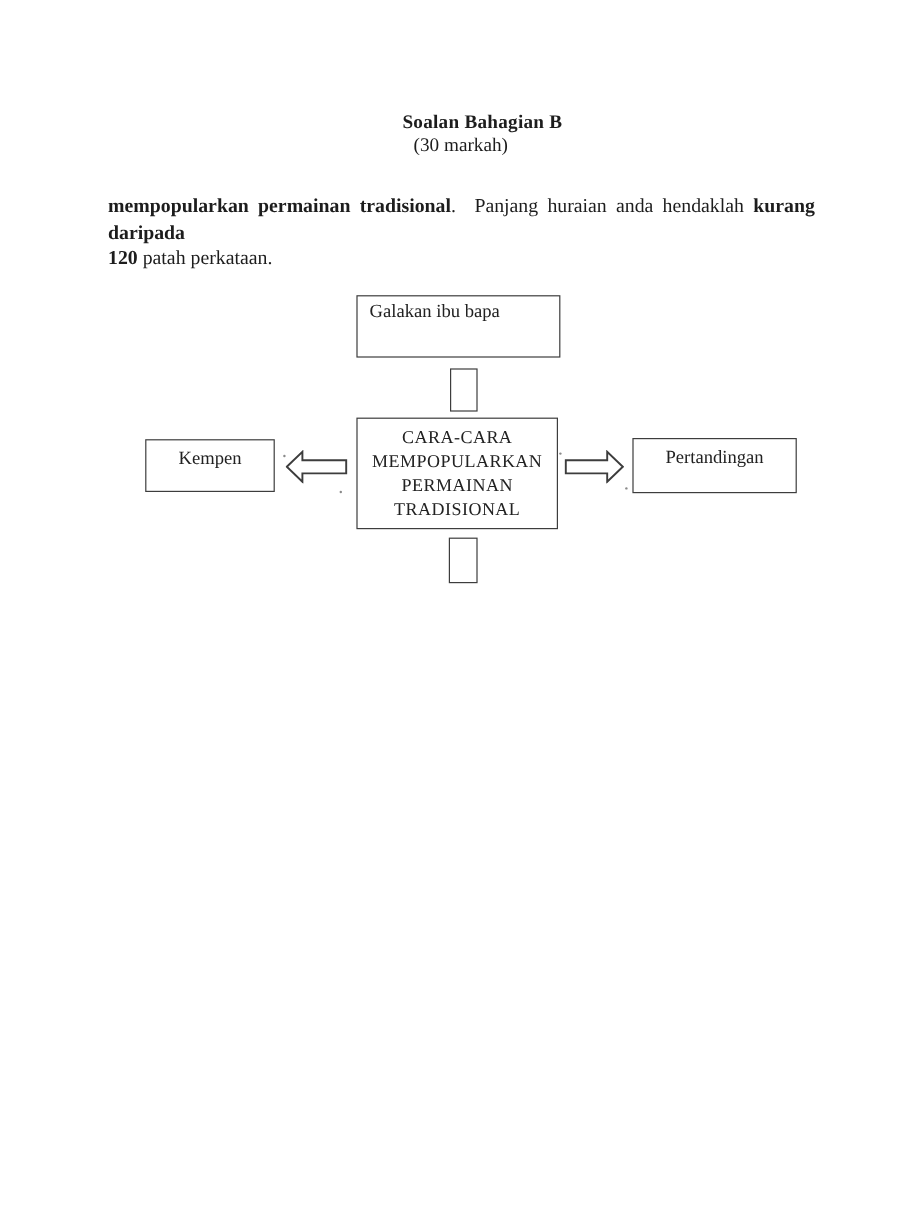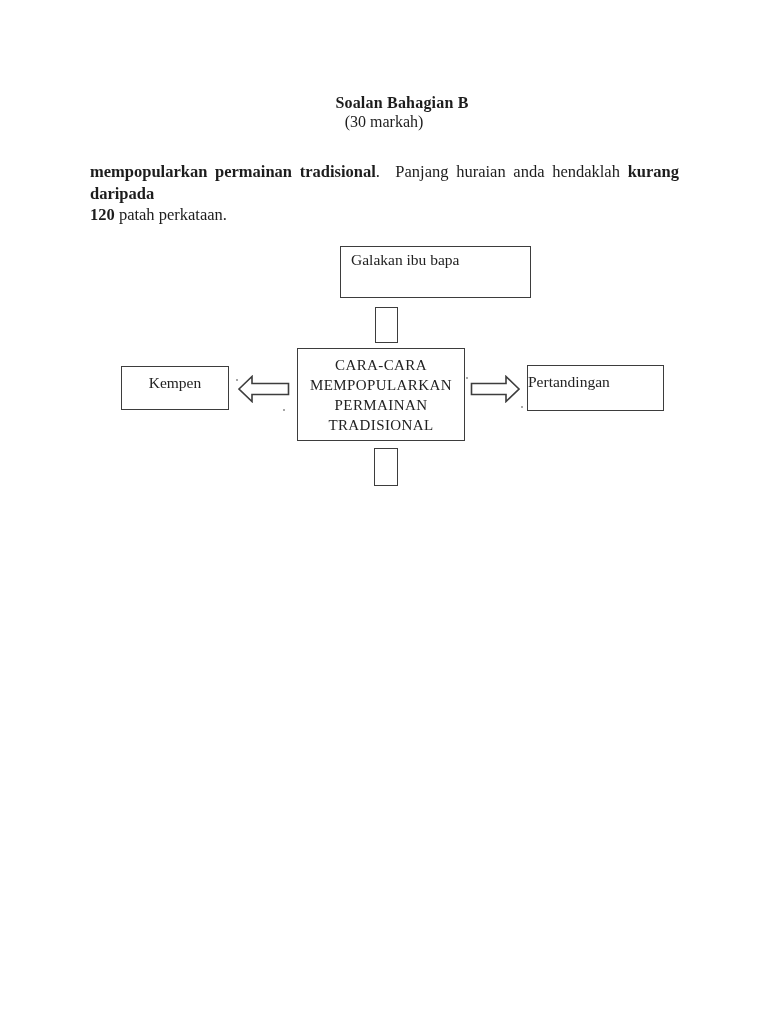--- a/index.html
+++ b/index.html
@@ -27,28 +27,28 @@
   .para b{font-weight:bold;}
   
   .dbox{
     position:absolute;
     border:1.6px solid #3d3d3d;
     background:#ffffff;
     box-sizing:border-box;
     font-size:15.5px;
     color:#222222;
   }
-  .box-top{left:297px;top:246px;width:191px;height:52px;padding:4px 0 0 10px;margin-left:43px;}
+  .box-top{left:297px;top:246px;width:170px;height:52px;padding:4px 0 0 10px;}
   .box-center{
     left:297px;top:348px;width:168px;height:93px;
     text-align:center;padding-top:6px;line-height:20px;
     font-size:15px;letter-spacing:.4px;
   }
   .box-left{left:121px;top:366px;width:108px;height:44px;text-align:center;padding-top:7px;}
-  .box-right{left:527px;top:365px;width:137px;height:46px;text-align:left;padding-top:7px;}
+  .box-right{left:527px;top:365px;width:137px;height:46px;text-align:center;padding-top:7px;}
   .box-bottom{
     left:267px;top:488px;width:235px;height:67px;
     text-align:center;padding-top:4px;line-height:21px;
   }
   .connector{
     position:absolute;
     border:1.8px solid #3d3d3d;
     background:#ffffff;
     box-sizing:border-box;
   }

